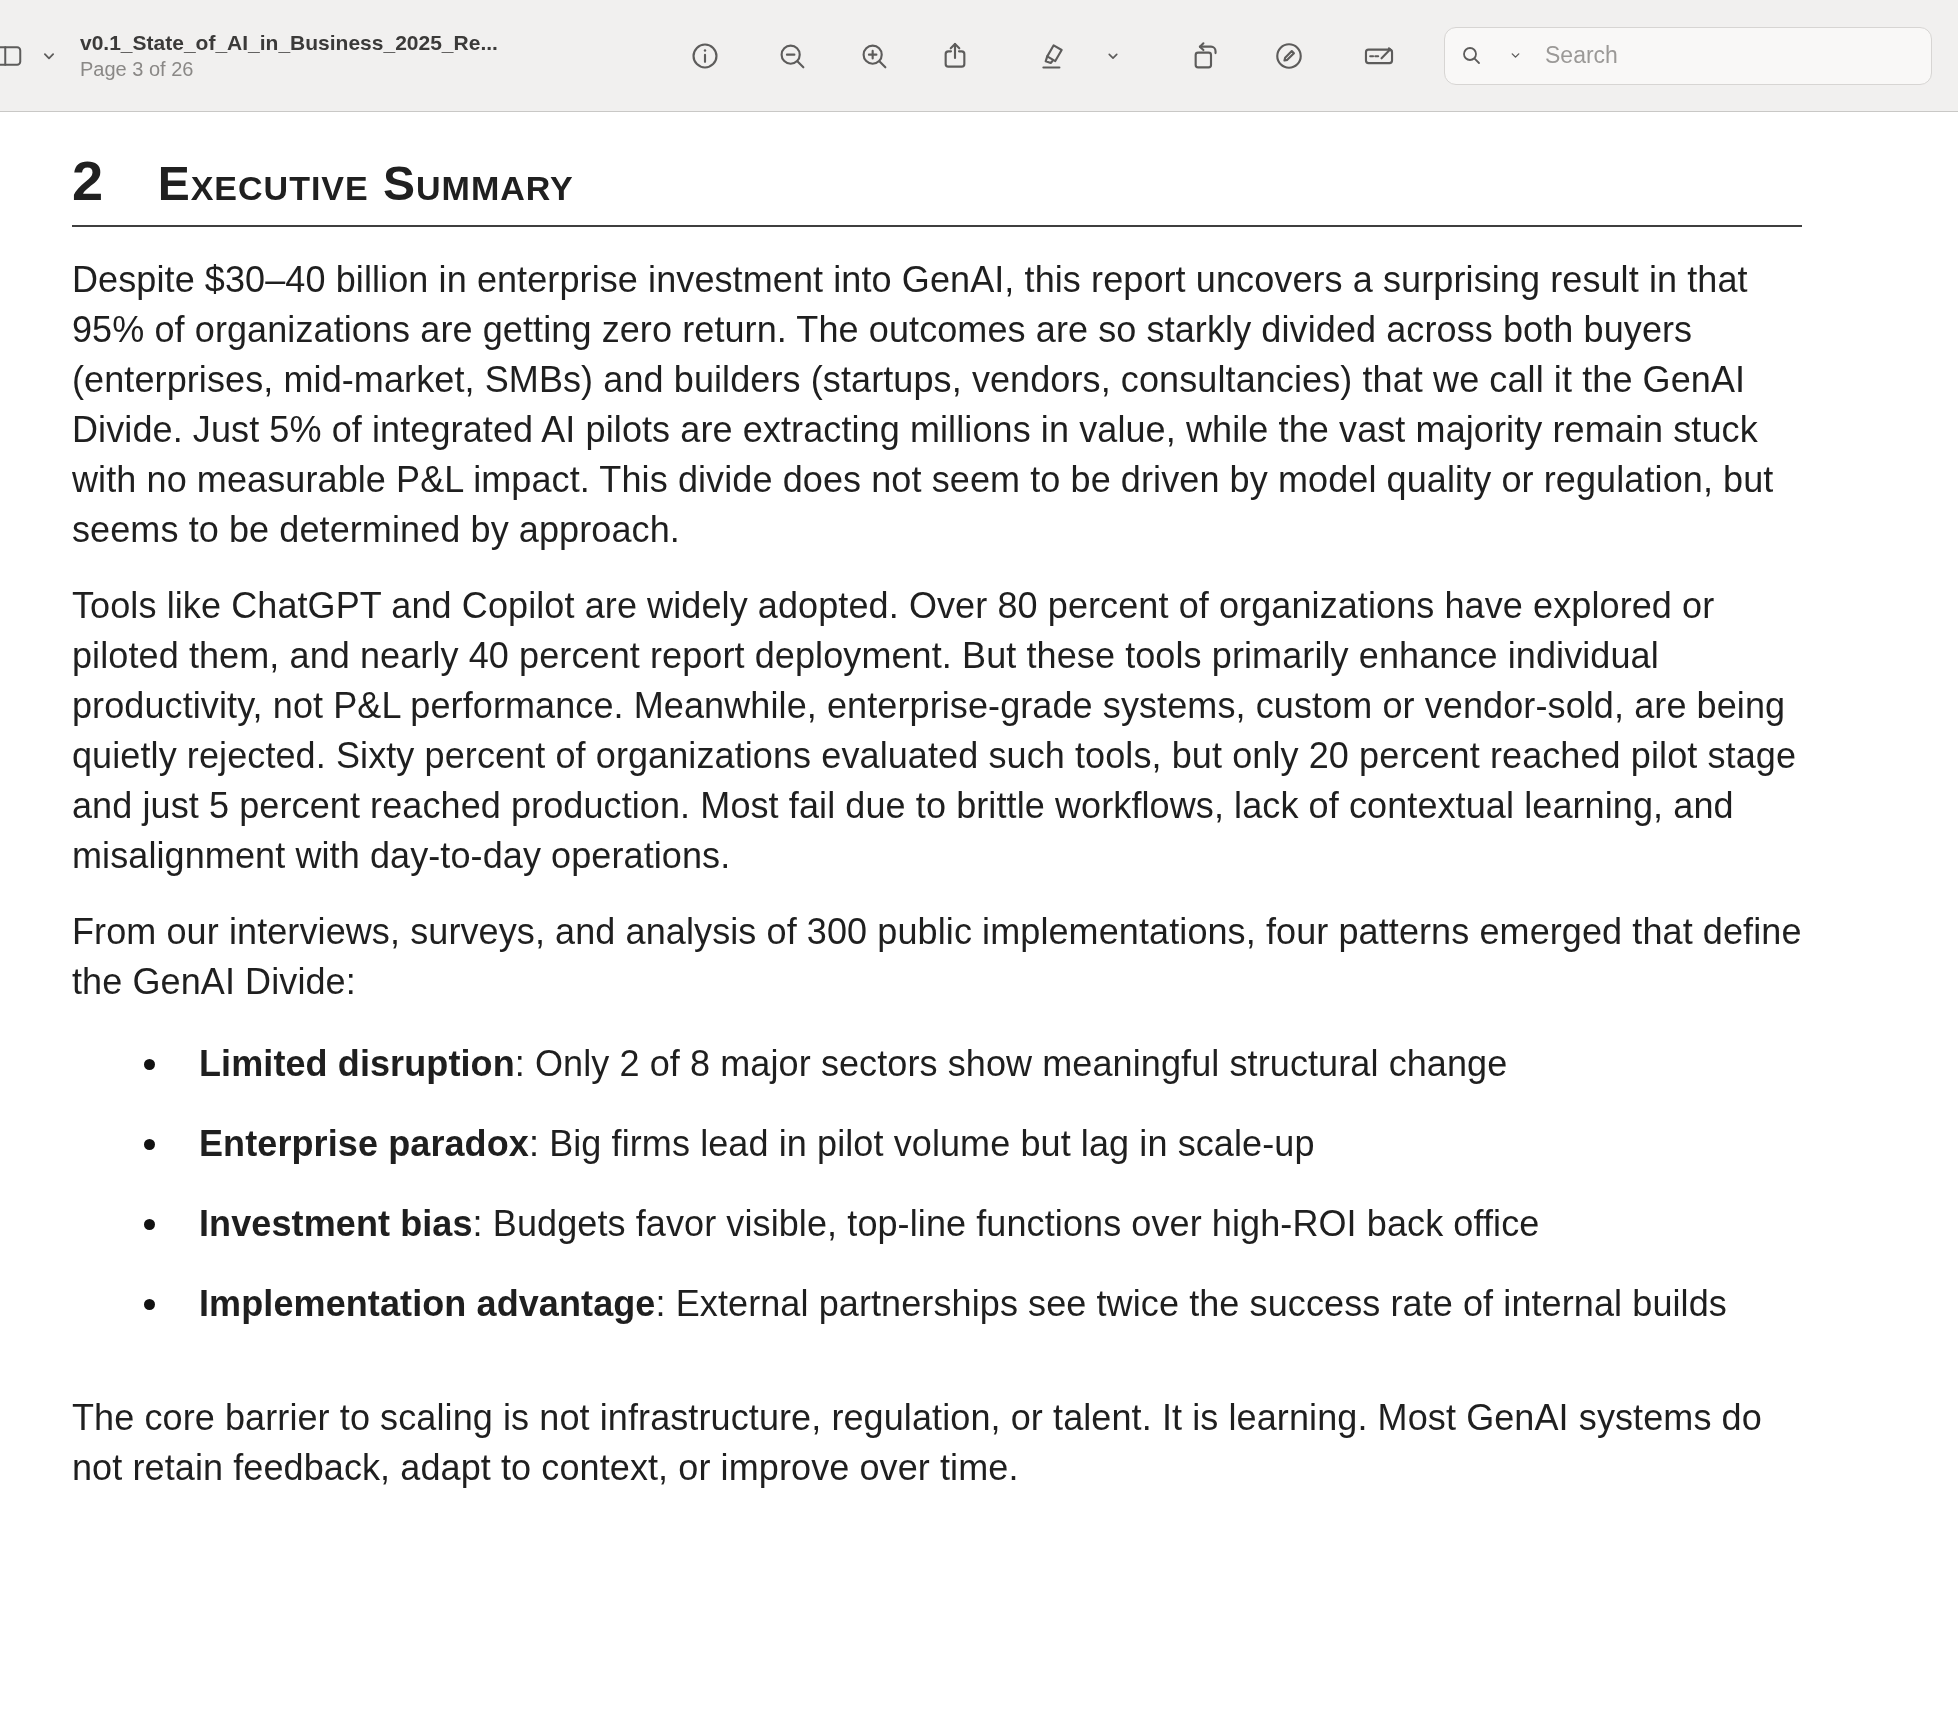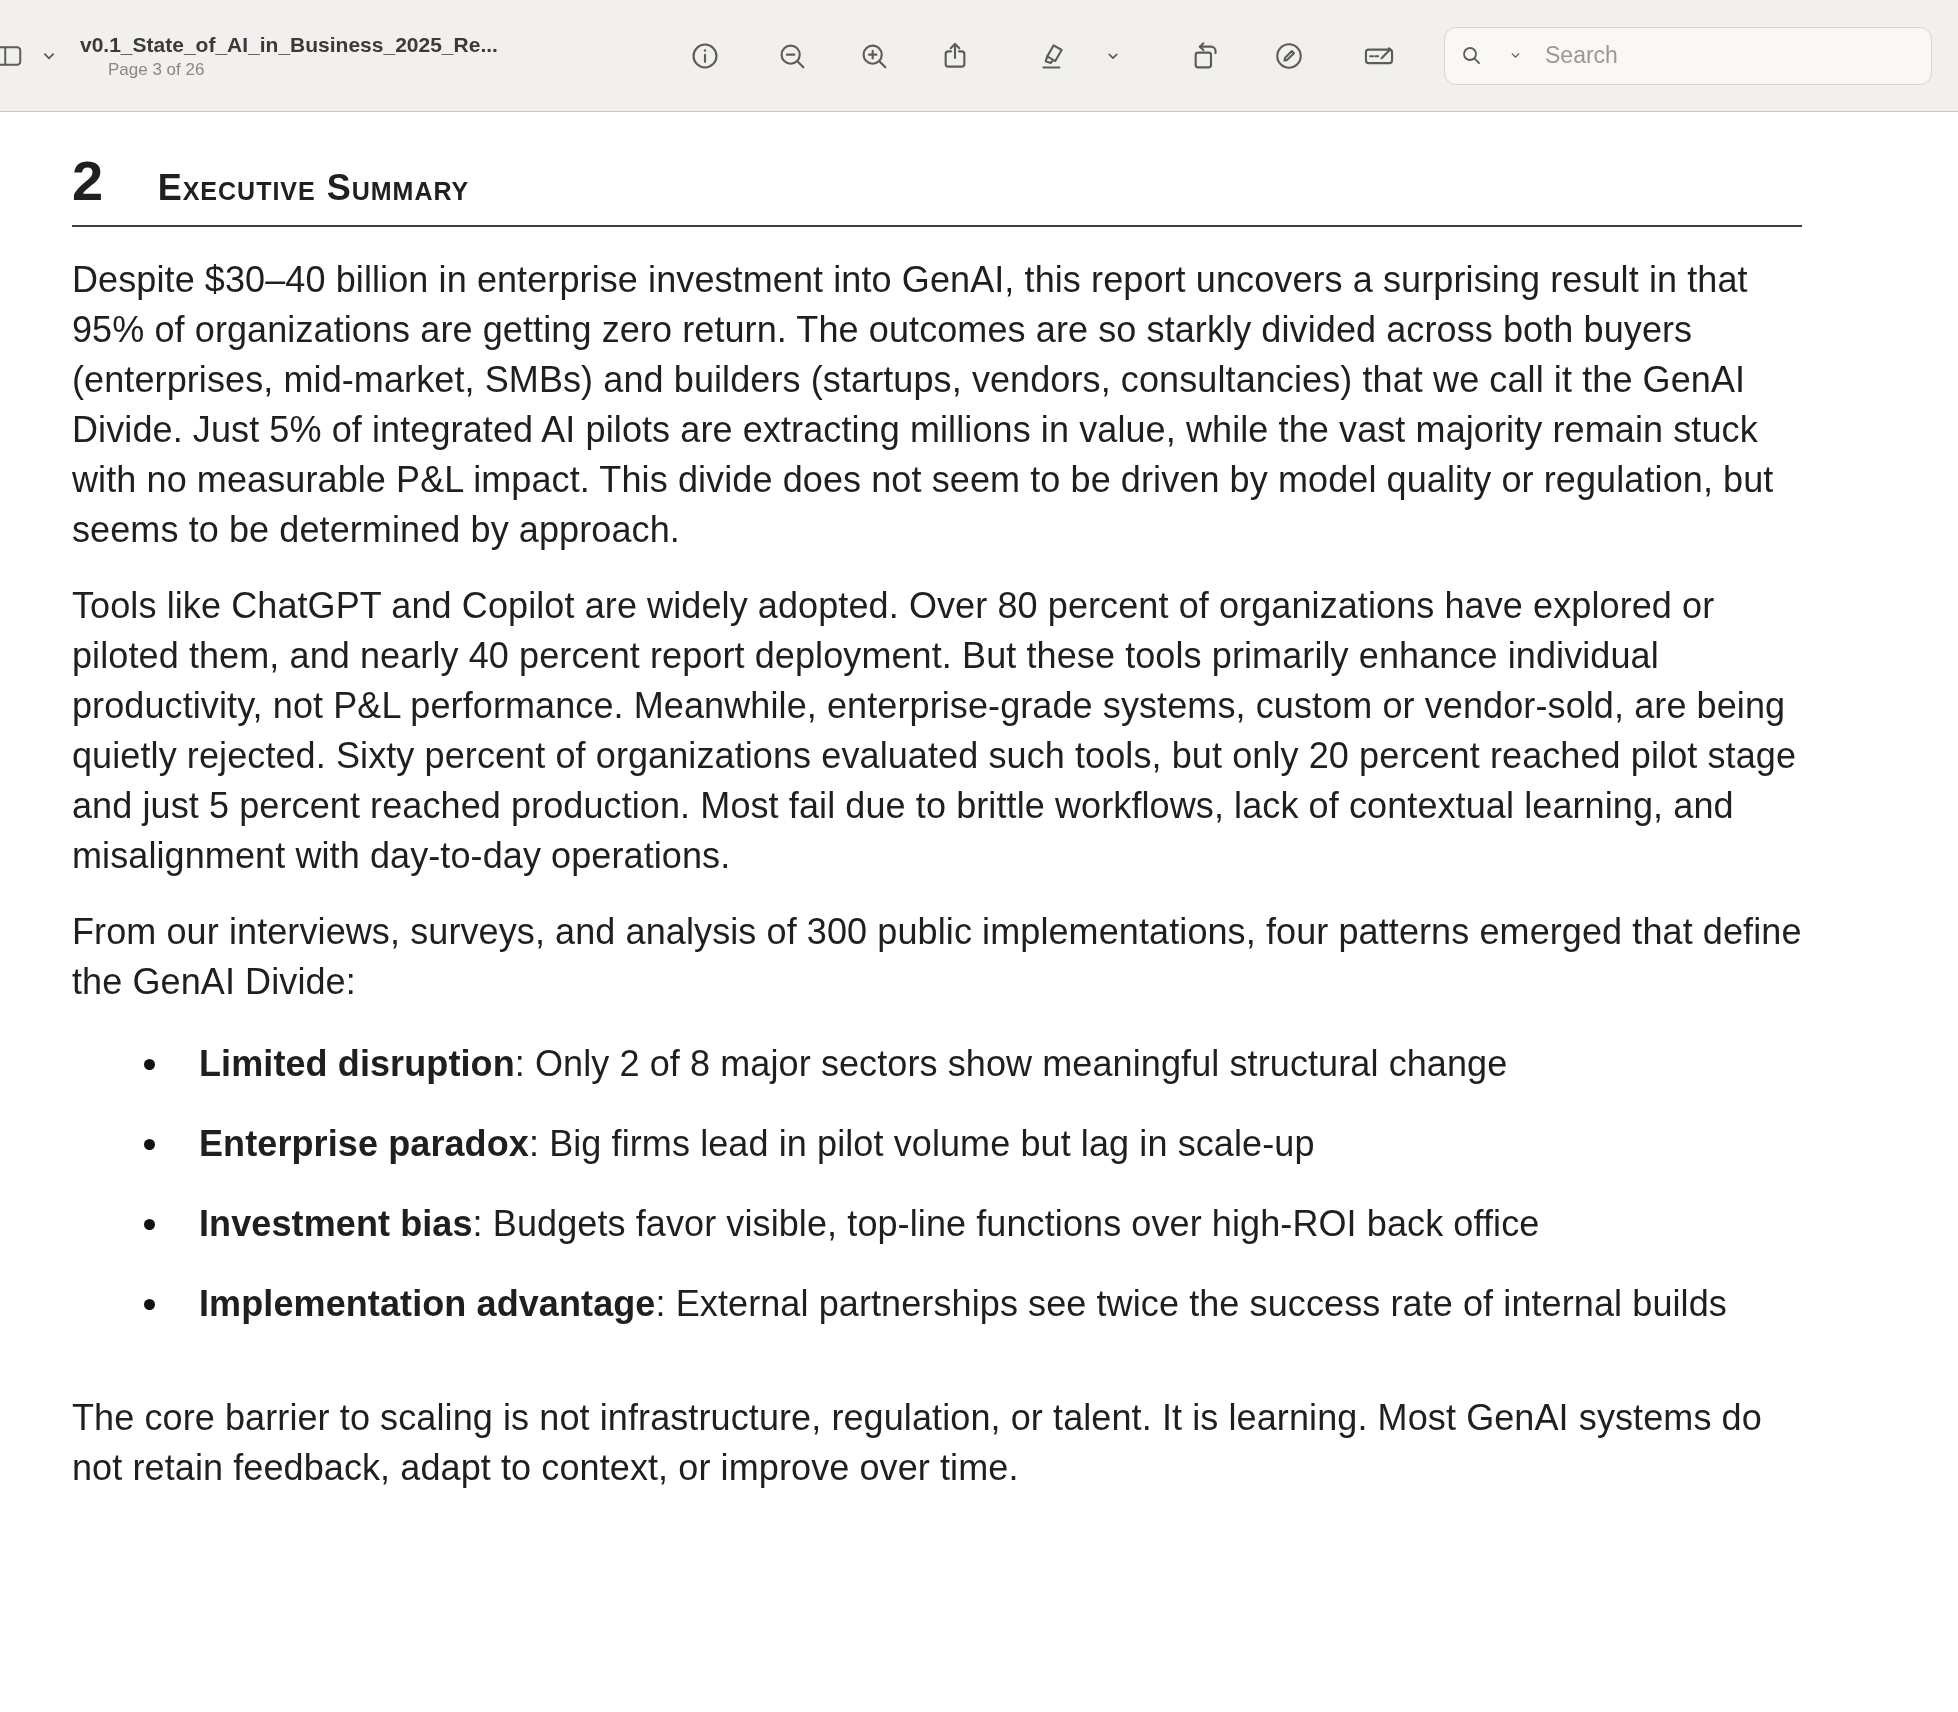--- a/index.html
+++ b/index.html
@@ -17,40 +17,40 @@
   }
   .tb-abs { position:absolute; top:50%; transform:translateY(-50%); }
   .tb-icon {
     display:flex; align-items:center; justify-content:center;
     width:46px; height:46px; color:#5d5c5b; cursor:default;
   }
   .tb-icon svg { display:block; }
 
   .title-block { left:80px; line-height:1.15; max-width:560px; white-space:nowrap; }
   .doc-title { font-size:21px; font-weight:bold; color:#3b3a39; }
-  .doc-page  { font-size:17px; color:#8a8886; margin-top:3px;margin-left:28px; }
+  .doc-page  { font-size:20px; color:#8a8886; margin-top:3px; }
 
   .search-field {
     left:1444px; width:488px; height:58px;
     background:#f9f8f7; border:1px solid #d7d5d3; border-radius:12px;
     display:flex; align-items:center; padding:0 14px; gap:22px;
   }
   .search-field input {
     flex:1; border:none; outline:none; background:transparent;
     font-size:23px; color:#4a4948; font-family:"Liberation Sans", sans-serif;
   }
   .search-field input::placeholder { color:#9b9997; }
 
   
   .doc { padding:40px 72px 0 72px; color:#202020; }
   .doc-inner { max-width:1730px; }
 
   .heading-row { display:flex; align-items:baseline; line-height:1.05; }
   .h-num  { font-size:56px; font-weight:bold; margin-right:54px; letter-spacing:0.5px; }
-  .h-text { font-size:36px; font-weight:bold; font-variant:small-caps; font-variant-caps:small-caps; letter-spacing:1px; }
+  .h-text { font-size:48px; font-weight:bold; font-variant:small-caps; font-variant-caps:small-caps; letter-spacing:1px; }
   .h-rule { border:none; border-top:2px solid #3f3f3f; margin-top:14px; }
 
   .doc p, .bullet-text, .closing {
     font-size:36px; line-height:50px; letter-spacing:0.1px; color:#1f1f1f;
   }
   .doc p.body-para { margin-top:28px; }
   .doc p.body-para + p.body-para { margin-top:26px; }
 
   .bullet-list { margin-top:32px; margin-left:72px; }
   .bullet-item { display:flex; margin-bottom:30px; }

